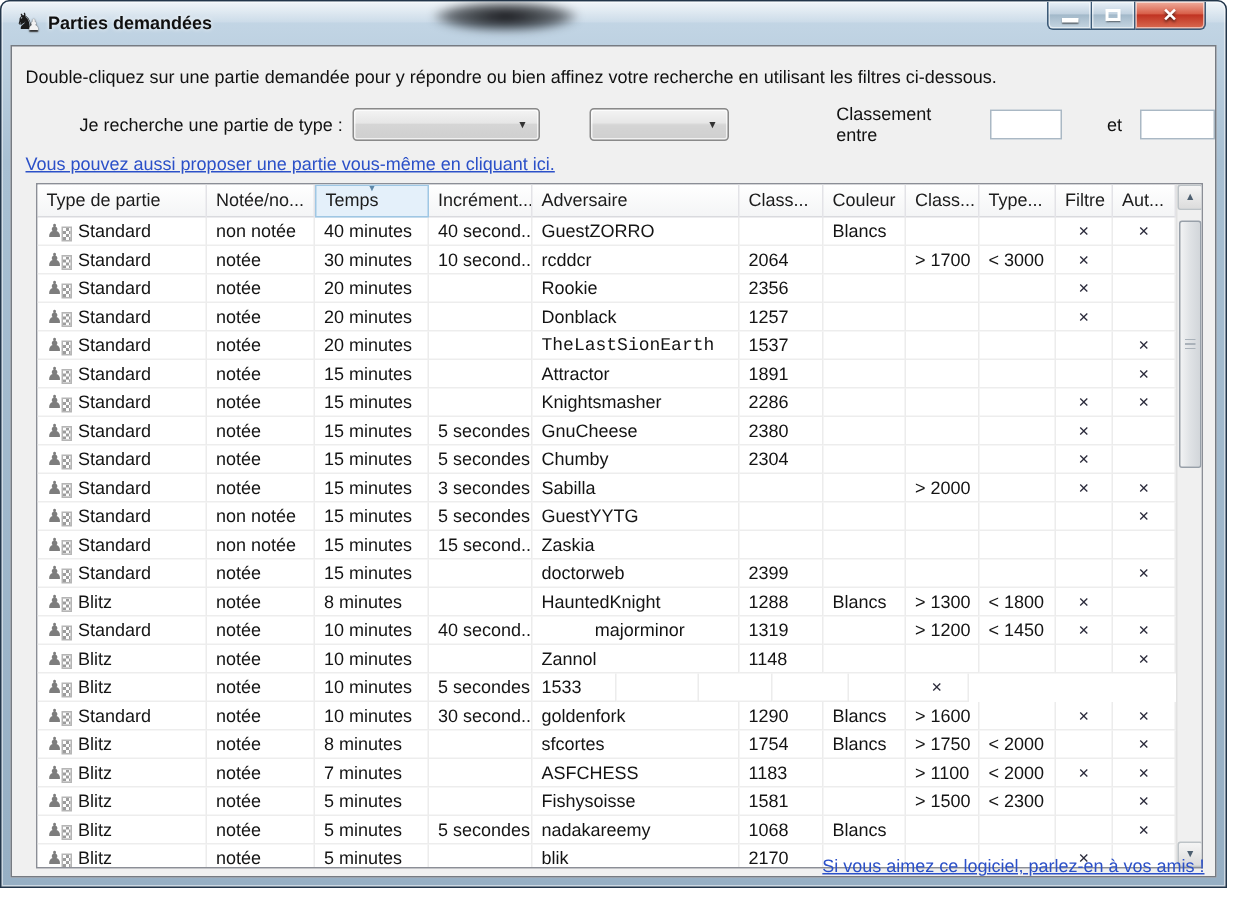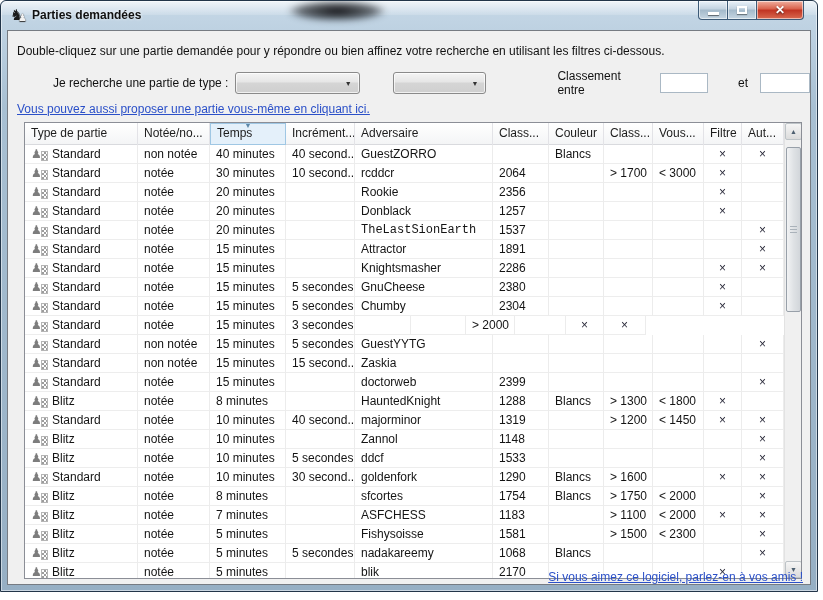--- a/index.html
+++ b/index.html
@@ -136,21 +136,21 @@
     <div class="listview">
       <div class="lv-header" id="lvHeader">
           <div class="hcell" style="width: 113px;">Type de partie</div>
           <div class="hcell" style="width: 72px;">Notée/no...</div>
           <div class="hcell sorted" style="width: 76px;"><span class="sort-arrow">▼</span>Temps</div>
           <div class="hcell" style="width: 69px;">Incrément...</div>
           <div class="hcell" style="width: 138px;">Adversaire</div>
           <div class="hcell" style="width: 56px;">Class...</div>
           <div class="hcell" style="width: 55px;">Couleur</div>
           <div class="hcell" style="width: 49px;">Class...</div>
-          <div class="hcell" style="width: 51px;">Vous...</div>
+          <div class="hcell" style="width: 51px;">Type...</div>
           <div class="hcell" style="width: 38px;">Filtre</div>
           <div class="hcell" style="width: 42px;">Aut...</div>
         </div>
       <div class="lv-body" id="lvBody">
           <div class="trow">
             <div class="cell type-cell" style="width: 113px;">
               <span class="piece-icon">
                 <span class="pawn">♟</span>
                 <span class="checker"></span>
               </span>
@@ -323,20 +323,21 @@
             <div class="cell type-cell" style="width: 113px;">
               <span class="piece-icon">
                 <span class="pawn">♟</span>
                 <span class="checker"></span>
               </span>
               <span>Standard</span>
             </div>
             <div class="cell" style="width: 72px;">notée</div>
             <div class="cell" style="width: 76px;">15 minutes</div>
             <div class="cell" style="width: 69px;">3 secondes</div>
+            <div class="cell" style="width: 138px;">Sabilla</div>
             <div class="cell" style="width: 56px;"></div>
             <div class="cell" style="width: 55px;"></div>
             <div class="cell" style="width: 49px;">&gt; 2000</div>
             <div class="cell" style="width: 51px;"></div>
             <div class="cell center" style="width: 38px;">×</div>
             <div class="cell center" style="width: 42px;">×</div>
           </div>
           <div class="trow">
             <div class="cell type-cell" style="width: 113px;">
               <span class="piece-icon">
@@ -417,21 +418,21 @@
             <div class="cell type-cell" style="width: 113px;">
               <span class="piece-icon">
                 <span class="pawn">♟</span>
                 <span class="checker"></span>
               </span>
               <span>Standard</span>
             </div>
             <div class="cell" style="width: 72px;">notée</div>
             <div class="cell" style="width: 76px;">10 minutes</div>
             <div class="cell" style="width: 69px;">40 second...</div>
-            <div class="cell" style="width: 138px;">majorminor</div>
+            <div class="cell" style="width: 138px; text-align: center;">majorminor</div>
             <div class="cell" style="width: 56px;">1319</div>
             <div class="cell" style="width: 55px;"></div>
             <div class="cell" style="width: 49px;">&gt; 1200</div>
             <div class="cell" style="width: 51px;">&lt; 1450</div>
             <div class="cell center" style="width: 38px;">×</div>
             <div class="cell center" style="width: 42px;">×</div>
           </div>
           <div class="trow">
             <div class="cell type-cell" style="width: 113px;">
               <span class="piece-icon">
@@ -455,21 +456,20 @@
             <div class="cell type-cell" style="width: 113px;">
               <span class="piece-icon">
                 <span class="pawn">♟</span>
                 <span class="checker"></span>
               </span>
               <span>Blitz</span>
             </div>
             <div class="cell" style="width: 72px;">notée</div>
             <div class="cell" style="width: 76px;">10 minutes</div>
             <div class="cell" style="width: 69px;">5 secondes</div>
-            <div class="cell" style="width: 138px;">ddcf</div>
             <div class="cell" style="width: 56px;">1533</div>
             <div class="cell" style="width: 55px;"></div>
             <div class="cell" style="width: 49px;"></div>
             <div class="cell" style="width: 51px;"></div>
             <div class="cell center" style="width: 38px;"></div>
             <div class="cell center" style="width: 42px;">×</div>
           </div>
           <div class="trow">
             <div class="cell type-cell" style="width: 113px;">
               <span class="piece-icon">

